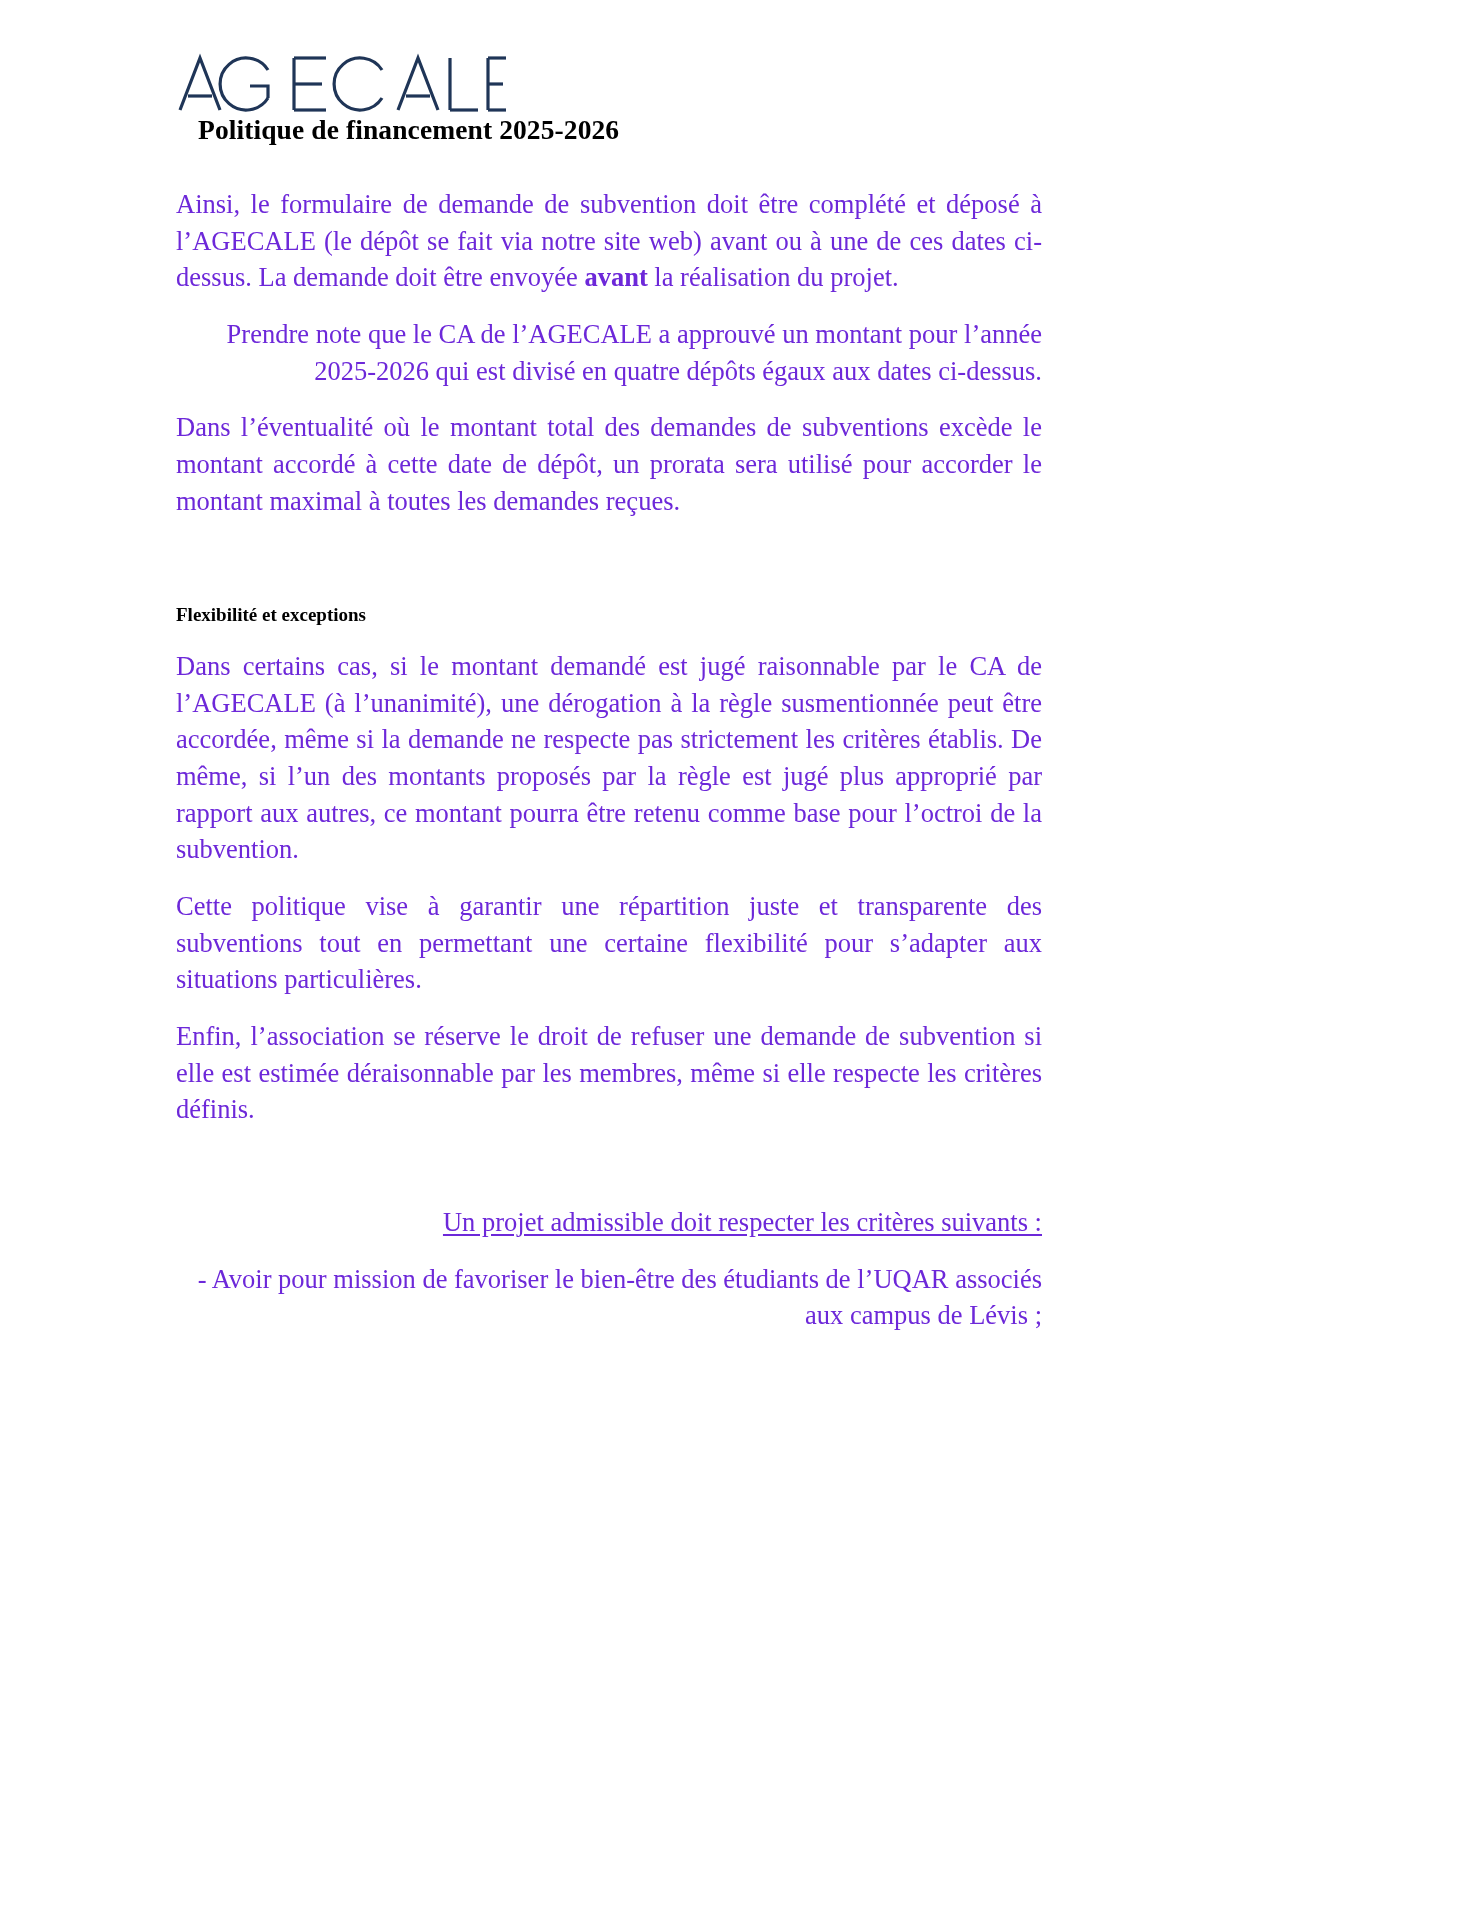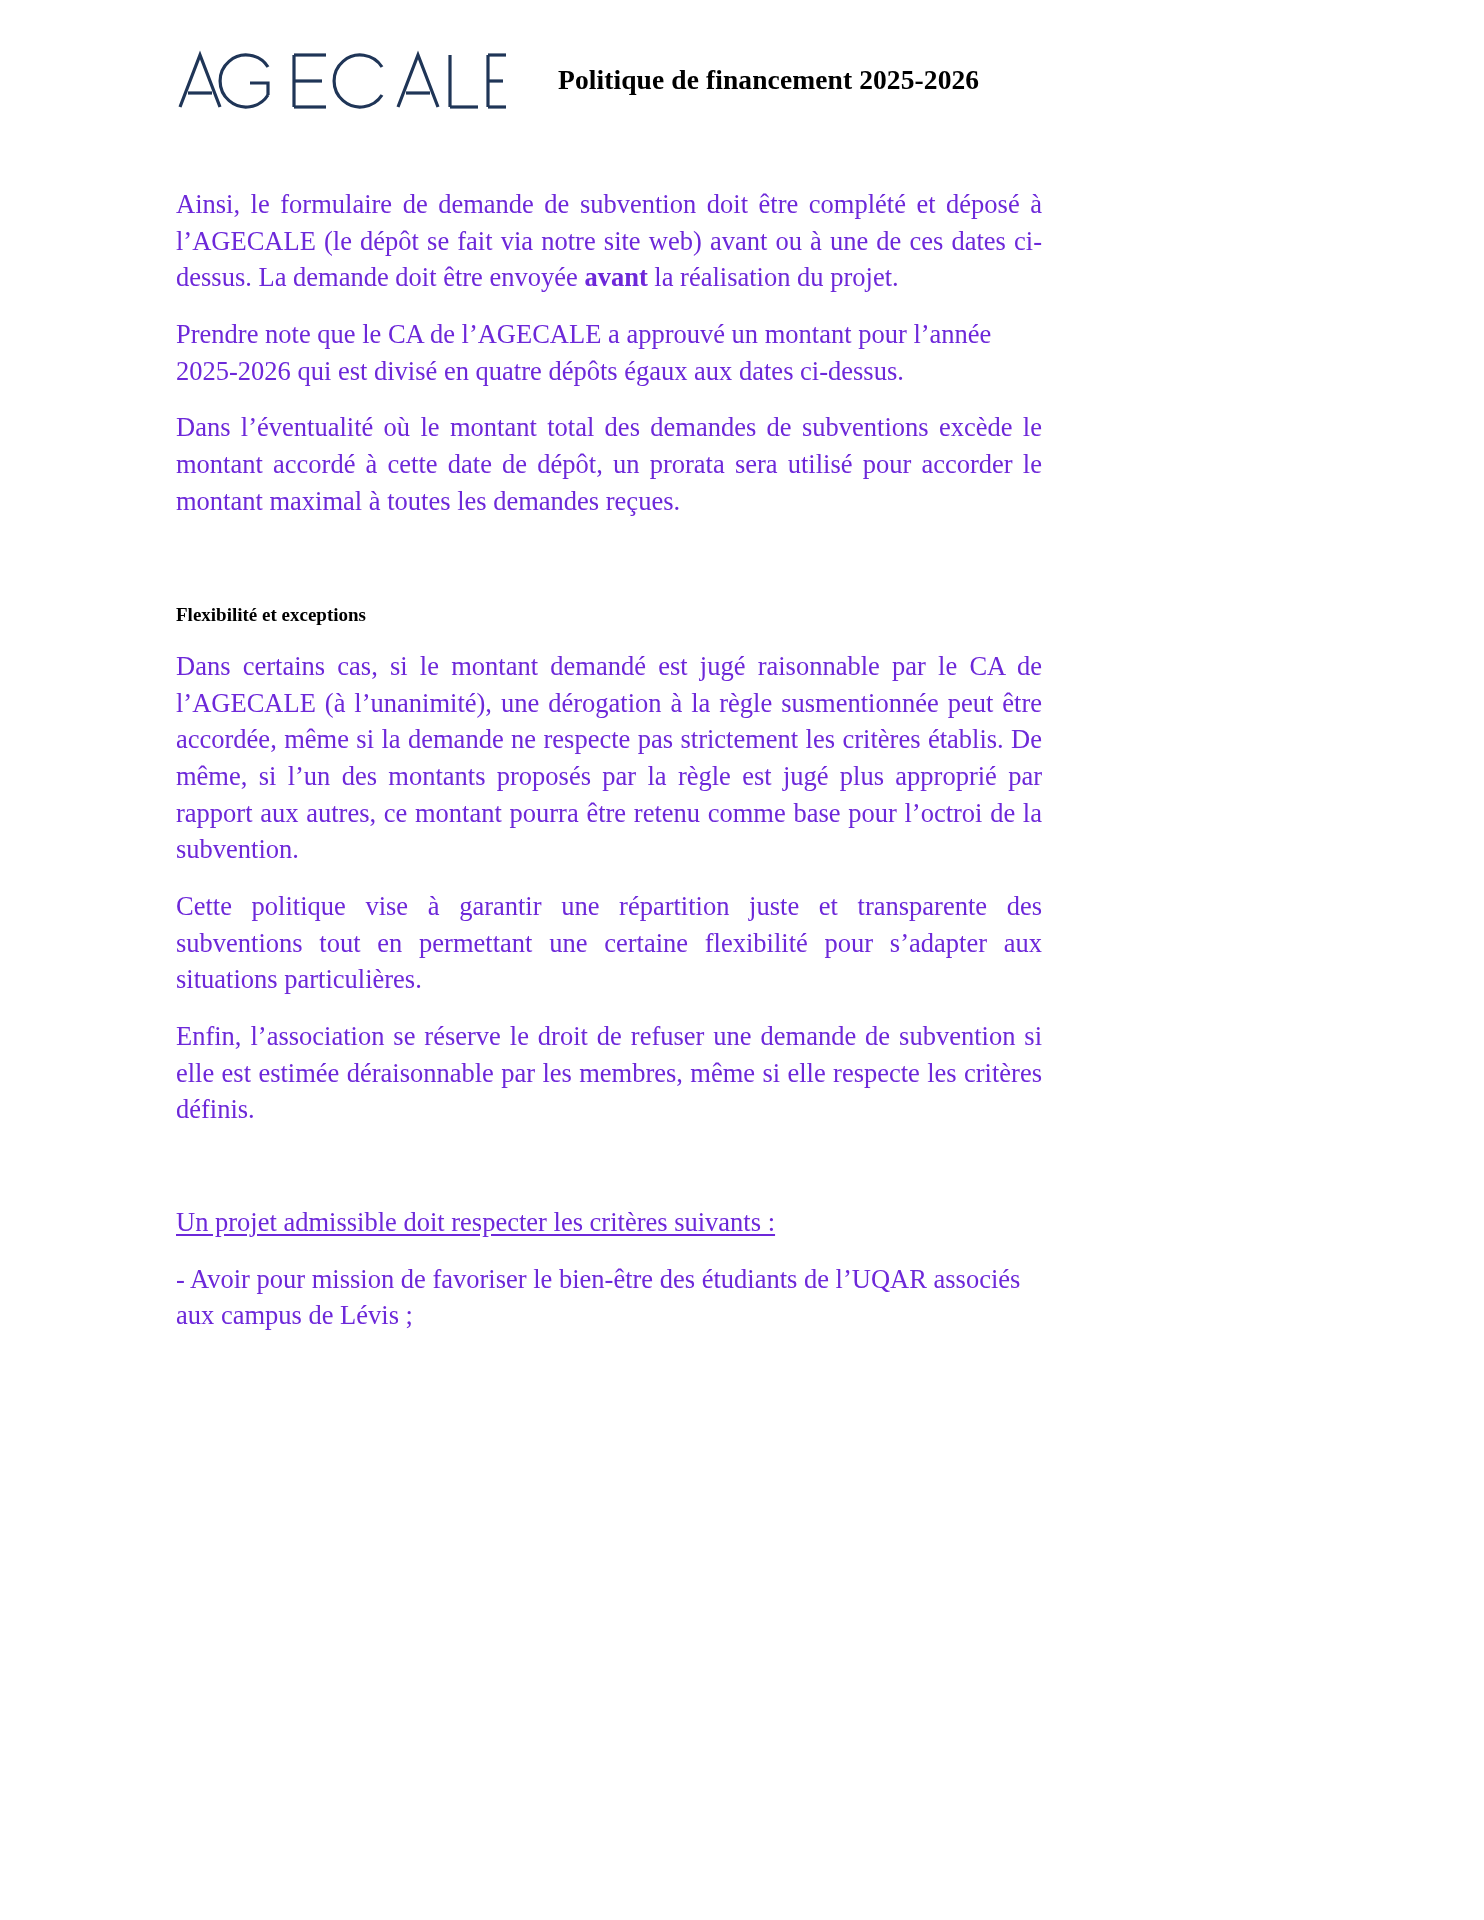--- a/index.html
+++ b/index.html
@@ -20,26 +20,26 @@
     width: 1484px;
     height: 1920px;
     background: #ffffff;
     box-sizing: border-box;
     padding: 0;
   }
 
   
   .header {
     position: absolute;
-    top: 40px;
+    top: 52px;
     left: 176px;
     right: 176px;
     height: 80px;
     display: flex;
-    align-items: center;
+    flex-direction: column;
   }
 
   .logo-wrap {
     width: 360px;
     display: flex;
     align-items: center;
   }
 
   .logo-svg {
     display: block;
@@ -68,21 +68,21 @@
   p.para {
     margin: 0 0 20px 0;
     font-size: 26.5px;
     line-height: 1.385;
     text-align: justify;
     text-justify: inter-word;
     color: #6d28d9;
   }
 
   p.para.noj {
-    text-align: left;
+    text-align: right;
   }
 
   p.para b {
     font-weight: bold;
   }
 
   h2.section-heading {
     margin: 0 0 20px 0;
     font-size: 19px;
     line-height: 1.385;

